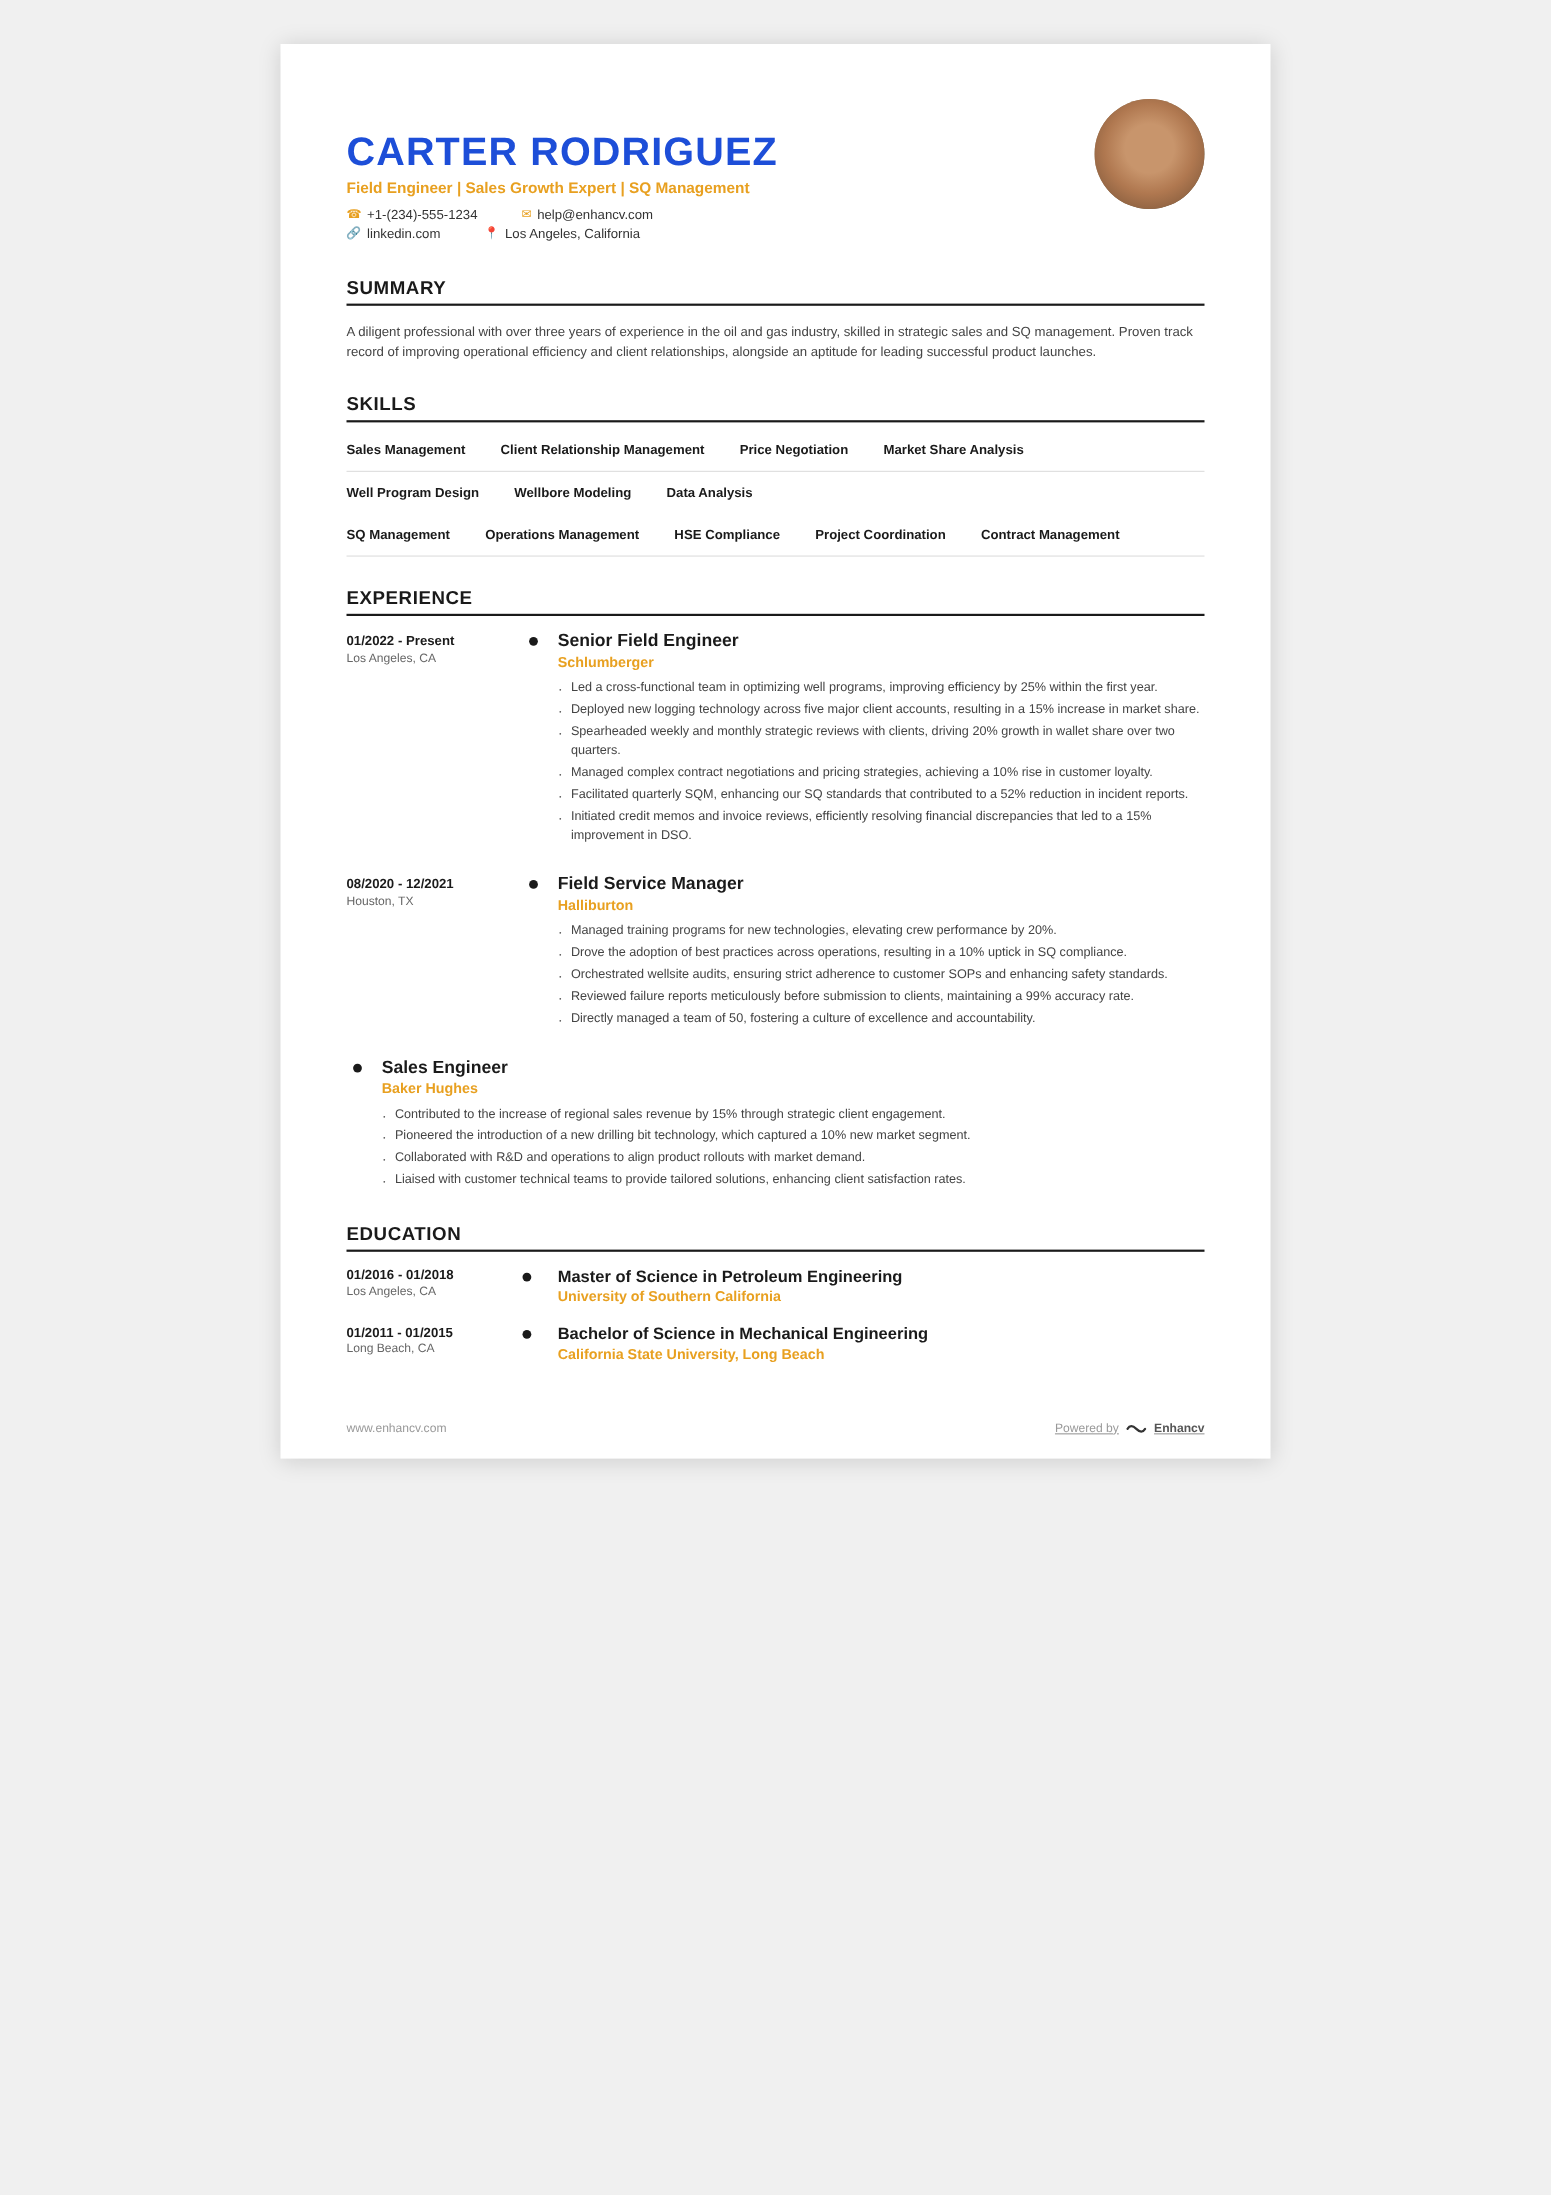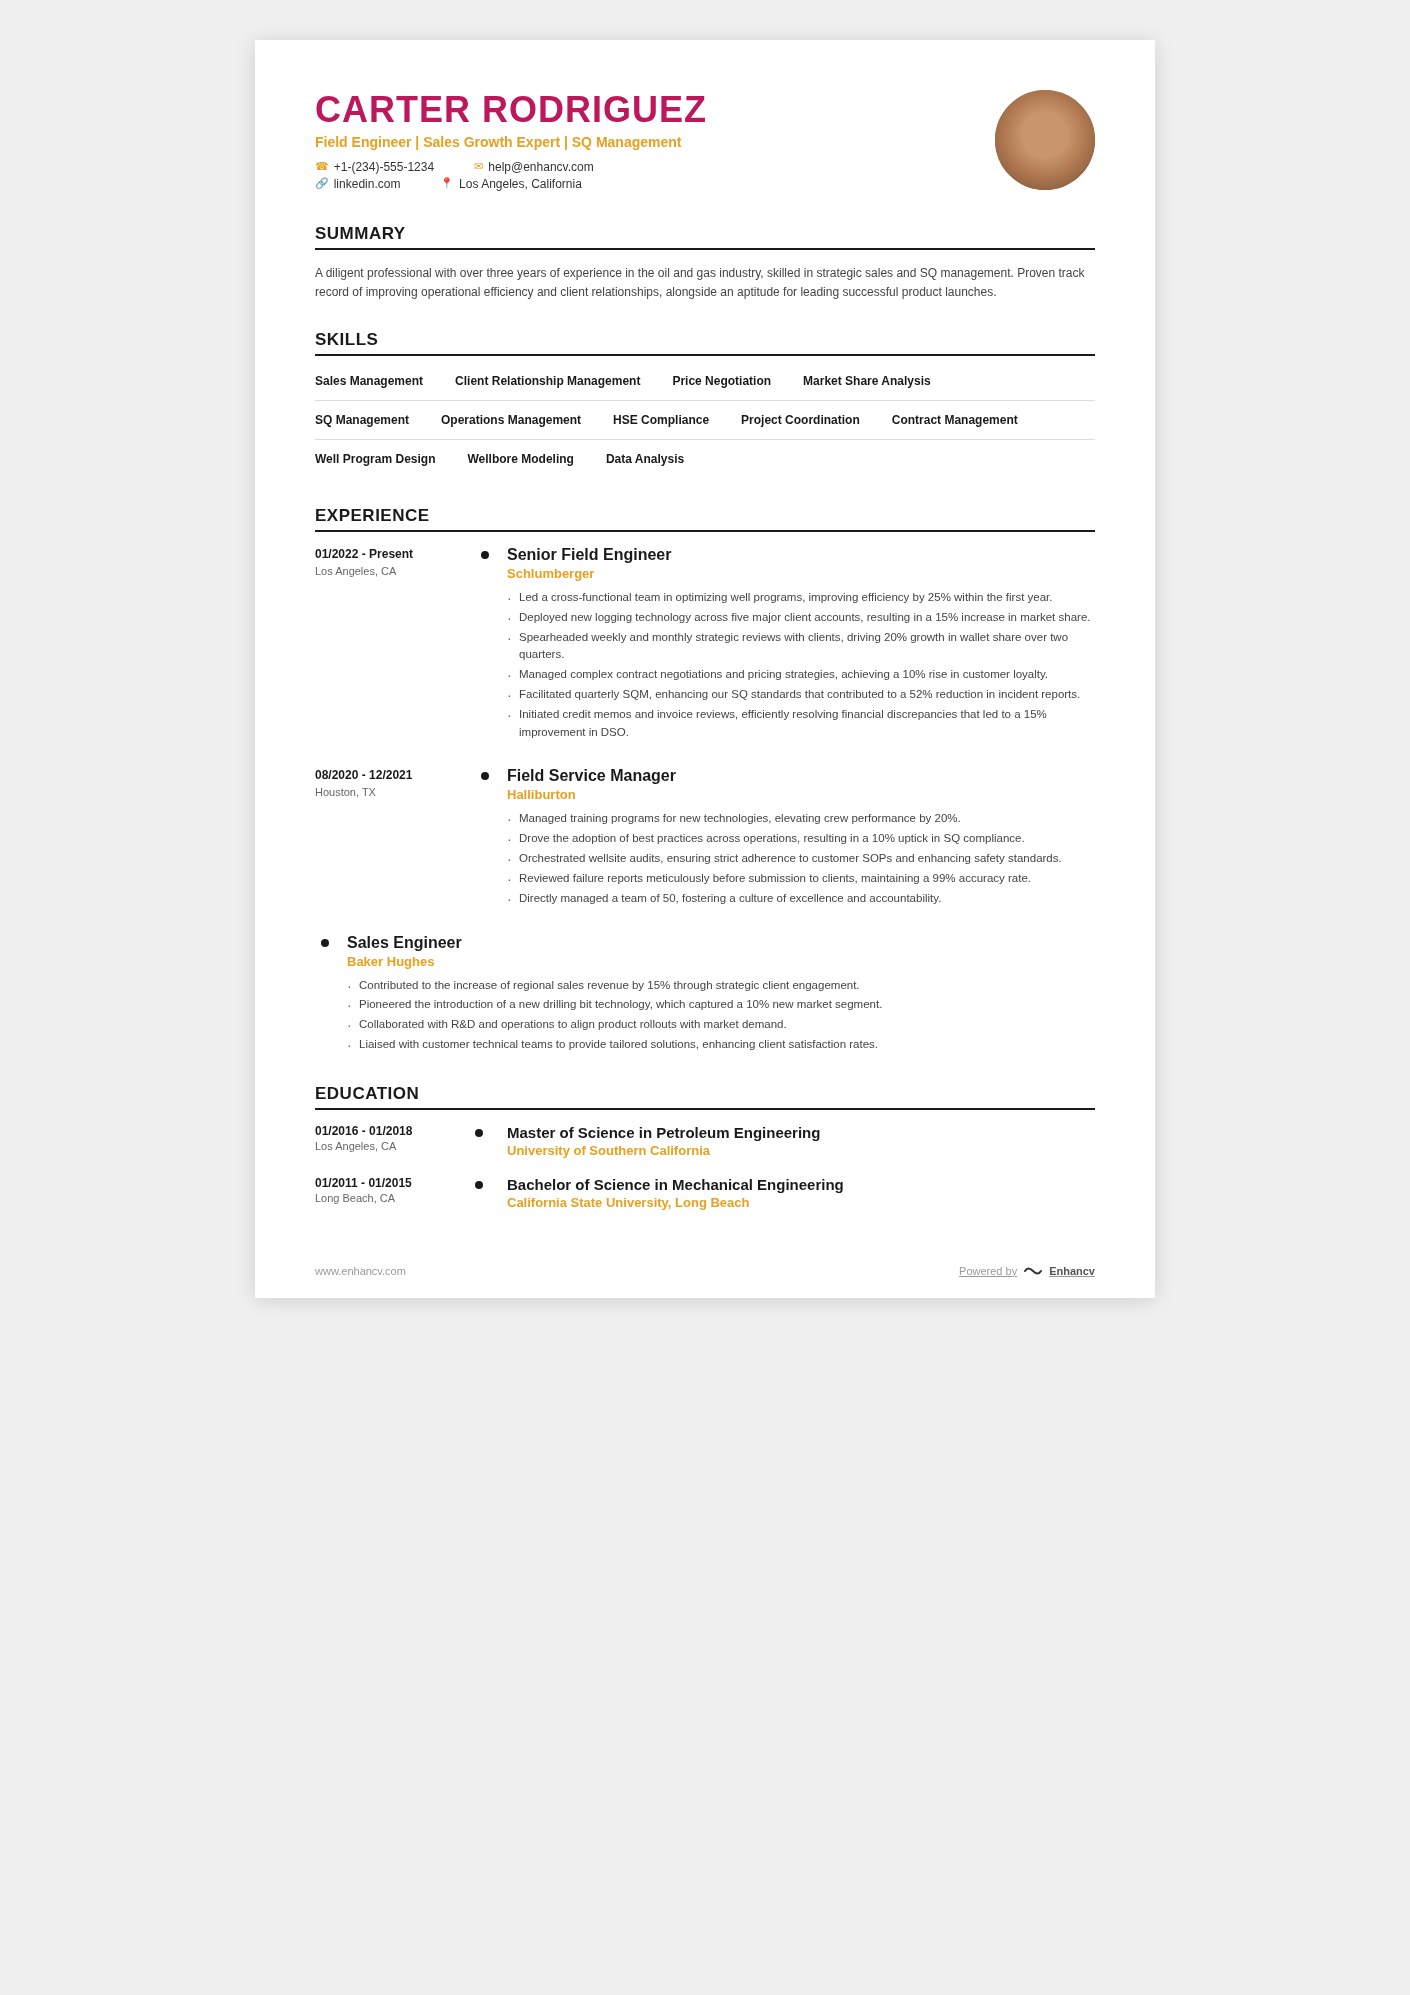--- a/index.html
+++ b/index.html
@@ -22,24 +22,25 @@
     .header {
       display: flex;
       justify-content: space-between;
       align-items: flex-start;
       margin-bottom: 30px;
     }
     .header-left { flex: 1; }
     .name {
       font-size: 36px;
       font-weight: 900;
-      color: #be185d;
+      color: #1d4ed8;
       letter-spacing: 1px;
       text-transform: uppercase;
       line-height: 1.1;
+      margin-top: 28px;
     }
     .title {
       font-size: 14px;
       font-weight: 700;
       color: #e8a020;
       margin: 4px 0 10px 0;
     }
     .contact-row {
       display: flex;
       gap: 40px;
@@ -286,31 +287,31 @@
   </div>
 
   <div class="section">
     <div class="section-title">SKILLS</div>
     <div class="skills-row">
       <span class="skill-item">Sales Management</span>
       <span class="skill-item">Client Relationship Management</span>
       <span class="skill-item">Price Negotiation</span>
       <span class="skill-item">Market Share Analysis</span>
     </div>
+    <div class="skills-row" style="border-bottom:none;">
+      <span class="skill-item">Well Program Design</span>
+      <span class="skill-item">Wellbore Modeling</span>
+      <span class="skill-item">Data Analysis</span>
+    </div>
     <div class="skills-row">
       <span class="skill-item">SQ Management</span>
       <span class="skill-item">Operations Management</span>
       <span class="skill-item">HSE Compliance</span>
       <span class="skill-item">Project Coordination</span>
       <span class="skill-item">Contract Management</span>
-    </div>
-    <div class="skills-row" style="border-bottom:none;">
-      <span class="skill-item">Well Program Design</span>
-      <span class="skill-item">Wellbore Modeling</span>
-      <span class="skill-item">Data Analysis</span>
     </div>
   </div>
 
   <div class="section">
     <div class="section-title">EXPERIENCE</div>
 
     <div class="exp-item">
       <div class="exp-left">
         <div class="exp-date">01/2022 - Present</div>
         <div class="exp-location">Los Angeles, CA</div>

